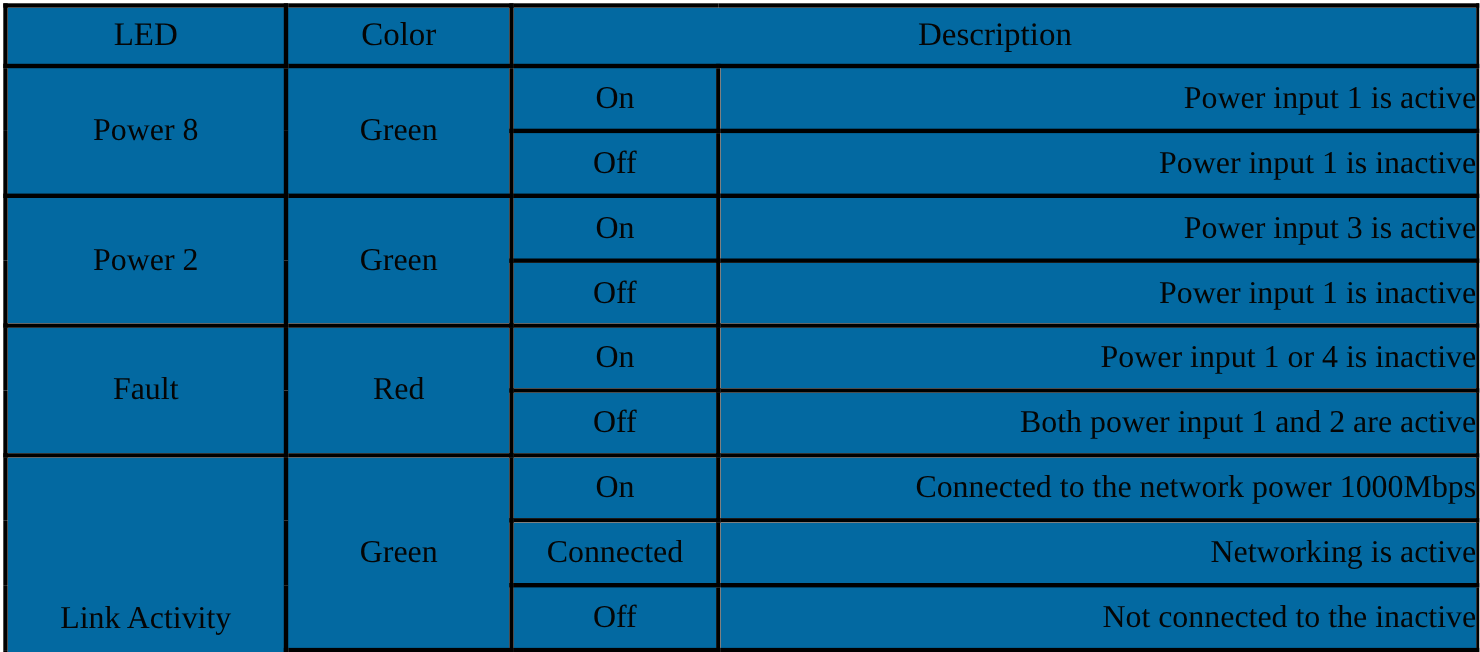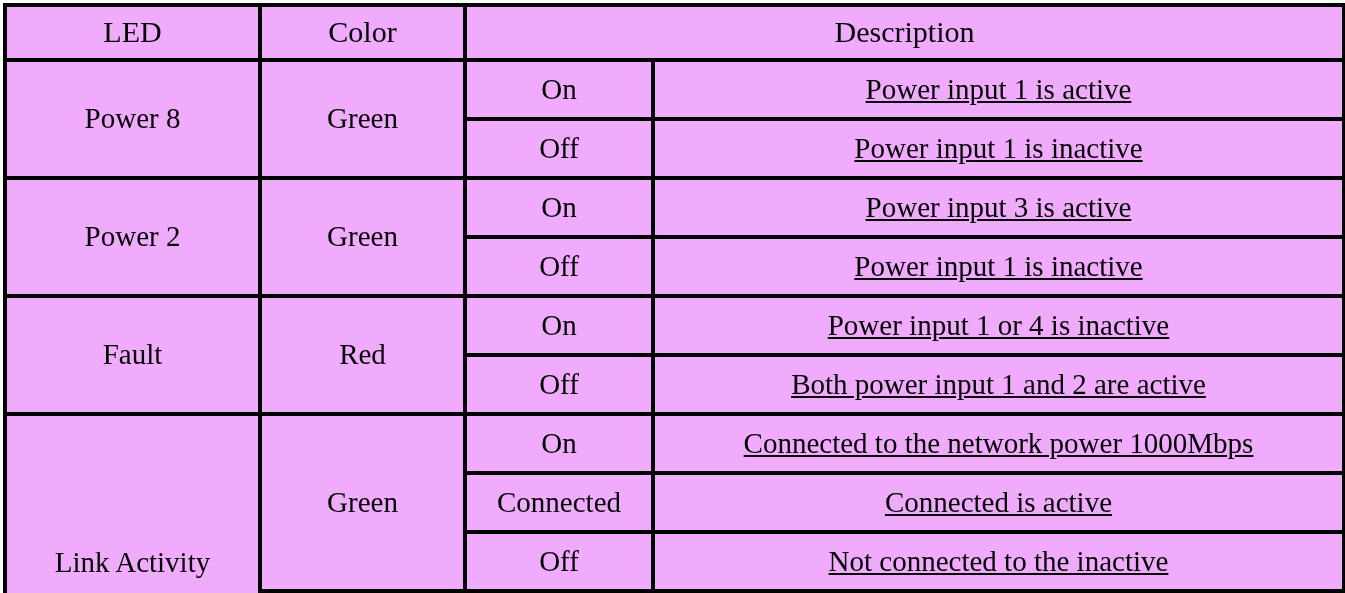--- a/index.html
+++ b/index.html
@@ -17,37 +17,37 @@
     color: #050505;
   }
   table.led-table {
     border-collapse: collapse;
     table-layout: fixed;
     width: 1339px;
     margin: 3px 0 0 3px;
   }
   table.led-table td, table.led-table th {
     border: 4px solid #000000;
-    background: #f0abfc;
+    background: #0369a1;
     font-weight: normal;
     font-size: 29px;
     line-height: 1.15;
     padding: 0;
     vertical-align: middle;
     overflow: hidden;
     white-space: nowrap;
   }
   
   tr.hdr { height: 55px; }
   tr.hdr th { font-size: 30px; text-align: center; }
   
   tr.r { height: 59px; }
   tr.r-clip { height: 120px; }
   td.led-cell, td.color-cell, td.state-cell { text-align: center; }
-  td.desc-cell { text-align: center; padding-left: 26px; text-decoration: underline; }
+  td.desc-cell { text-align: right; padding-left: 26px; }
 </style>
 </head>
 <body>
 
 <div class="page">
   <table class="led-table">
     <colgroup>
       <col style="width:255px">
       <col style="width:205px">
       <col style="width:188px">
@@ -95,21 +95,21 @@
     </tr>
 
     <tr class="r">
       <td class="led-cell" rowspan="4">Link Activity</td>
       <td class="color-cell" rowspan="3">Green</td>
       <td class="state-cell">On</td>
       <td class="desc-cell">Connected to the network power 1000Mbps</td>
     </tr>
     <tr class="r">
       <td class="state-cell">Connected</td>
-      <td class="desc-cell">Connected is active</td>
+      <td class="desc-cell">Networking is active</td>
     </tr>
     <tr class="r">
       <td class="state-cell">Off</td>
       <td class="desc-cell">Not connected to the inactive</td>
     </tr>
 
     <tr class="r-clip">
       <td class="color-cell"></td>
       <td class="state-cell"></td>
       <td class="desc-cell"></td>

